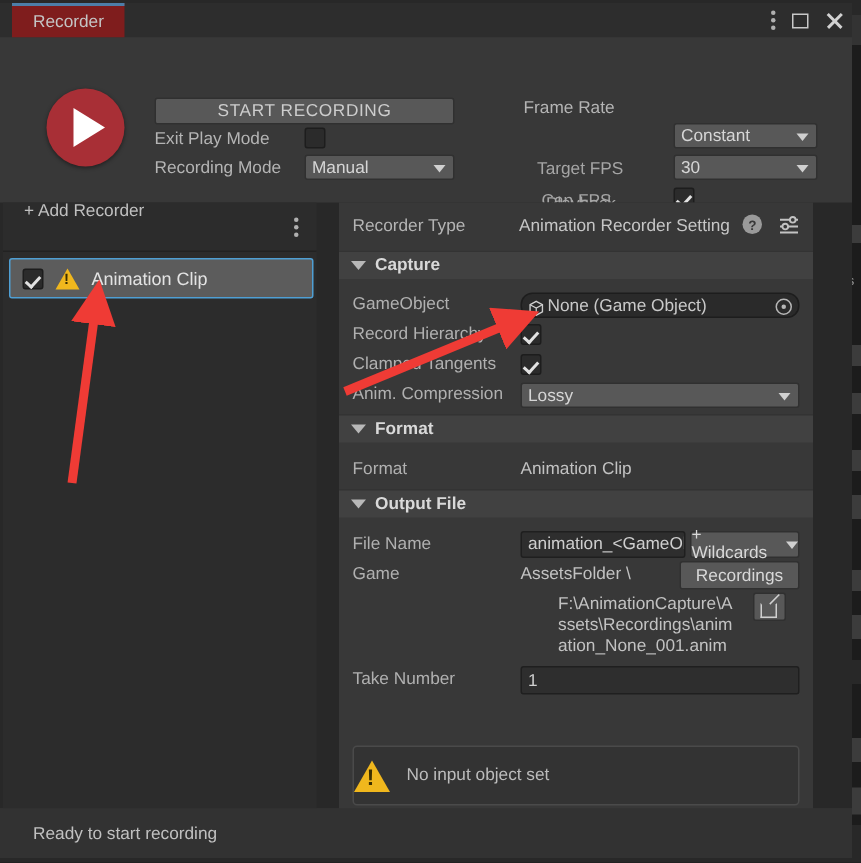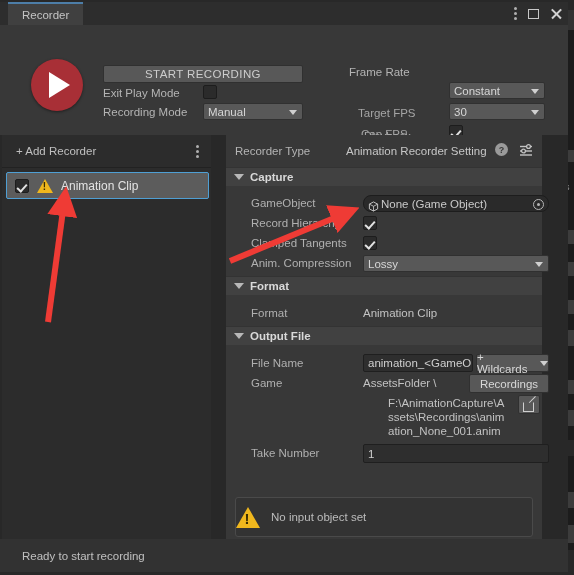--- a/index.html
+++ b/index.html
@@ -33,21 +33,21 @@
 
   
   .tabbar {
     position: absolute; left: 0; top: 0;
     width: 568px; height: 23px;
     background: #2d2d2d;
   }
   .tab {
     position: absolute; left: 8px; top: 0;
     height: 23px; padding: 0 14px 0 14px;
-    background: #404040;
+    background: #7f1d1d;
     border-top: 2px solid #4d7ea8;
     display: flex; align-items: center;
     color: #c4c4c4; font-size: 11.5px;
   }
   .winbtns {
     position: absolute; right: 6px; top: 0; height: 23px;
     display: flex; align-items: center; gap: 11px;
   }
   .ico-dots {
     width: 3px; height: 13px; display: flex;
@@ -129,21 +129,21 @@
     background: #282828;
   }
   .leftpanel {
     position: absolute; left: 2px; top: 0;
     width: 209px; height: 404px;
     background: #2c2c2c;
   }
   .addrow {
     position: relative; height: 33px;
     border-bottom: 1px solid #222222;
-    display: flex; align-items: center;
+    display: flex; align-items: flex-start;
   }
   .addrow .t { margin-left: 14px; color: #c0c0c0; font-size: 11.5px; cursor: pointer; }
   .addrow .ico-dots { position: absolute; right: 12px; top: 10px; }
 
   .listitem {
     position: relative; margin: 4px 2px 0 4px;
     height: 27px;
     background: #5c5c5c;
     border: 1.5px solid #4f9fd4;
     border-radius: 2px;
@@ -191,21 +191,21 @@
     cursor: pointer;
   }
   .sect-hdr .caret {
     width: 0; height: 0;
     border-left: 5px solid transparent;
     border-right: 5px solid transparent;
     border-top: 6px solid #b8b8b8;
   }
   .sect-hdr .t { color: #d9d9d9; font-size: 11.5px; font-weight: bold; }
 
-  .frow { position: relative; height: 20px; margin-left: 16px; }
+  .frow { position: relative; height: 20px; }
   .frow .fl { position: absolute; left: 9px; top: 3px; color: #b0b0b0; font-size: 11.5px; white-space: nowrap; }
 
   .objfield {
     position: absolute; left: 121px; top: 1px;
     width: 186px; height: 17px;
     background: #2a2a2a; border: 1px solid #1d1d1d; border-radius: 8px;
     display: flex; align-items: center; cursor: pointer;
   }
   .cube-ico { margin-left: 4px; width: 11px; height: 11px; }
   .objfield .ot { margin-left: 2px; color: #c9c9c9; font-size: 11.5px; }

